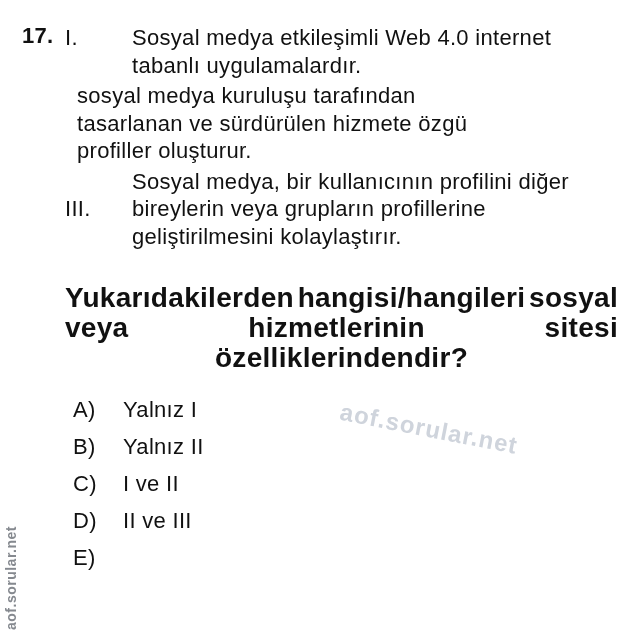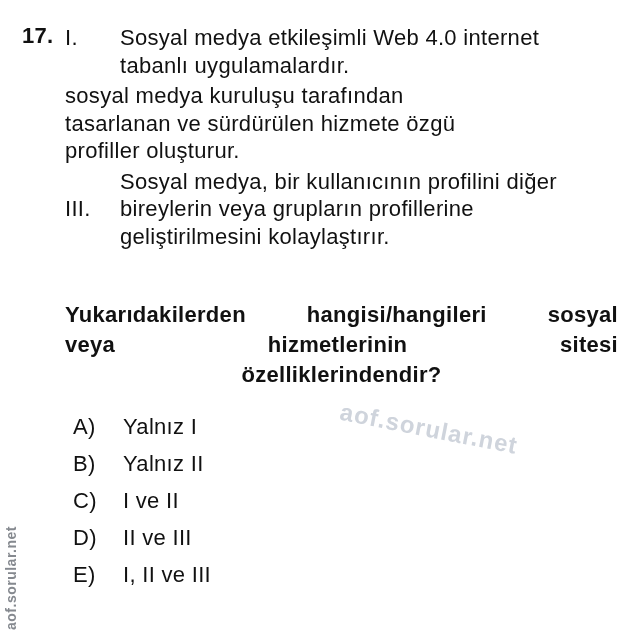--- a/index.html
+++ b/index.html
@@ -19,25 +19,25 @@
   }
 
   .content {
     position: absolute; left: 65px; top: 24px; width: 553px;
   }
 
   .statements { font-size: 22px; line-height: 27.5px; letter-spacing: 0.3px; }
   .statement { display: flex; margin-bottom: 3px; }
   .statement:last-child { margin-bottom: 0; align-items: center; }
   .numeral { width: 55px; flex-shrink: 0; }
-  .stlines { flex: 1; }
+  .stlines { flex: 1; margin-left: 12px; }
 
   .stem {
-    margin-top: 50px;
-    font-size: 22px; font-weight: bold; line-height: 30px; letter-spacing: 0.3px;
+    margin-top: 33px;
+    font-size: 28px; font-weight: bold; line-height: 30px; letter-spacing: 0.3px;
   }
   .stem-line { display: flex; justify-content: space-between; }
   .stem-line.single { justify-content: center; }
 
   .options { margin-top: 26px; margin-left: 8px; font-size: 22px; letter-spacing: 0.3px; }
   .option { display: flex; align-items: baseline; margin-bottom: 15px; line-height: 22px; }
   .opt-letter { width: 50px; flex-shrink: 0; }
 
   .wm-center {
     position: absolute; left: 343px; top: 398px;
@@ -124,21 +124,20 @@
       <div class="option">
         <span class="opt-letter">C)</span>
         <span class="opt-text">I ve II</span>
       </div>
       <div class="option">
         <span class="opt-letter">D)</span>
         <span class="opt-text">II ve III</span>
       </div>
       <div class="option">
         <span class="opt-letter">E)</span>
-        <span class="opt-text">I, II ve III</span>
       </div>
     </div>
 
   </div>
 
   <div class="wm-center">aof.sorular.net</div>
   <div class="wm-left">aof.sorular.net</div>
 
 </div>
 

